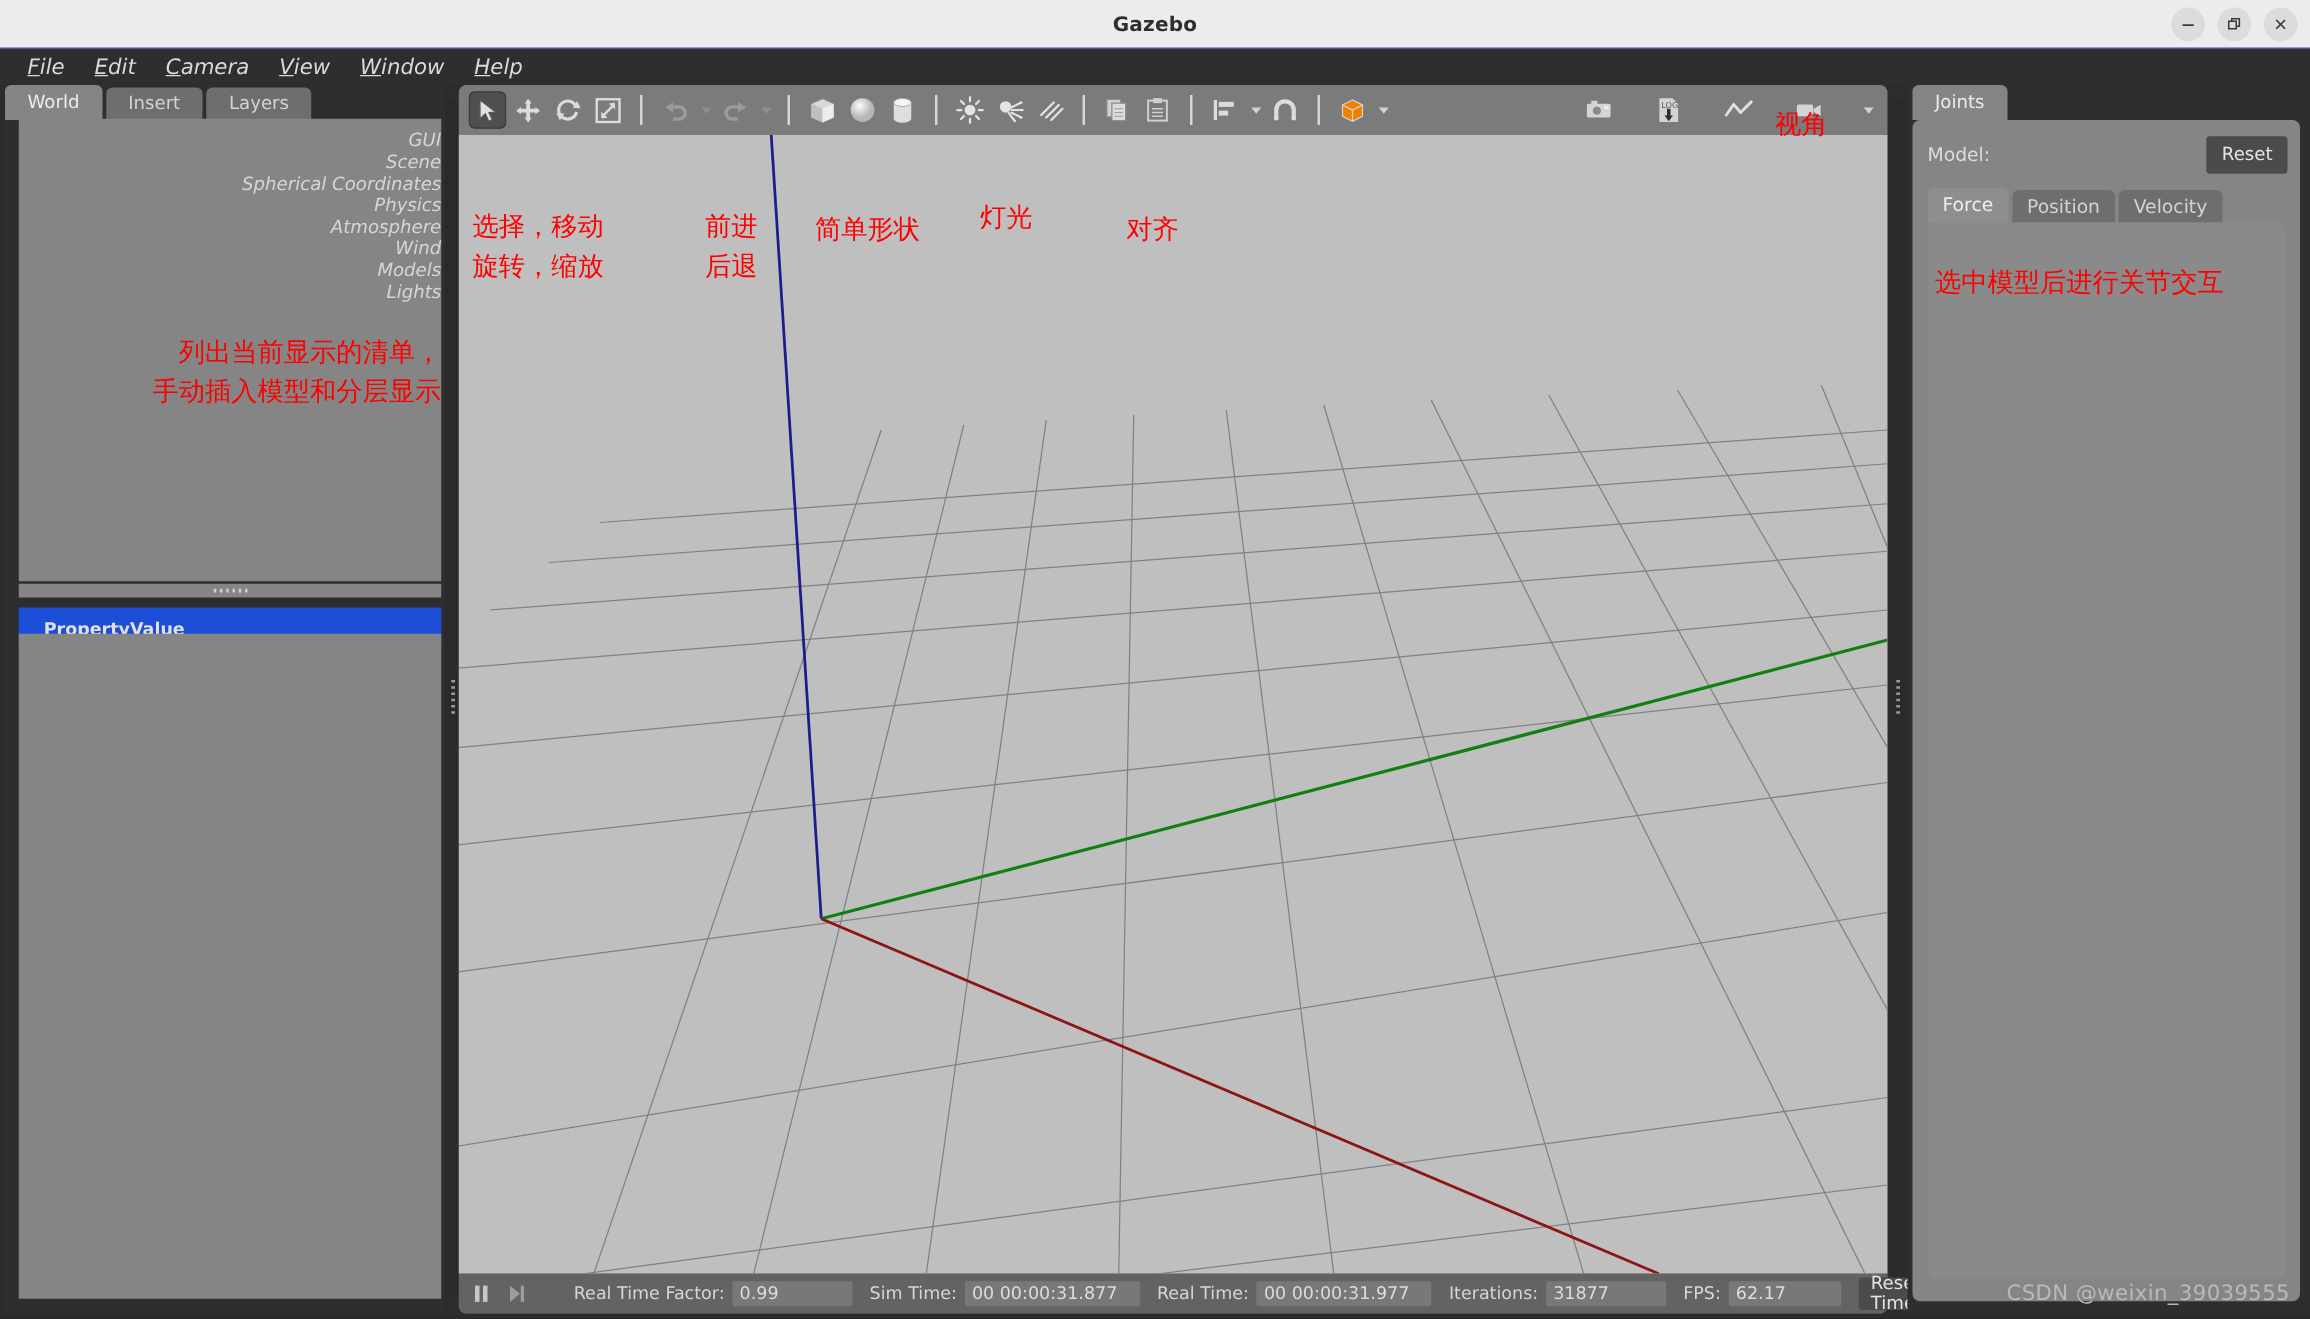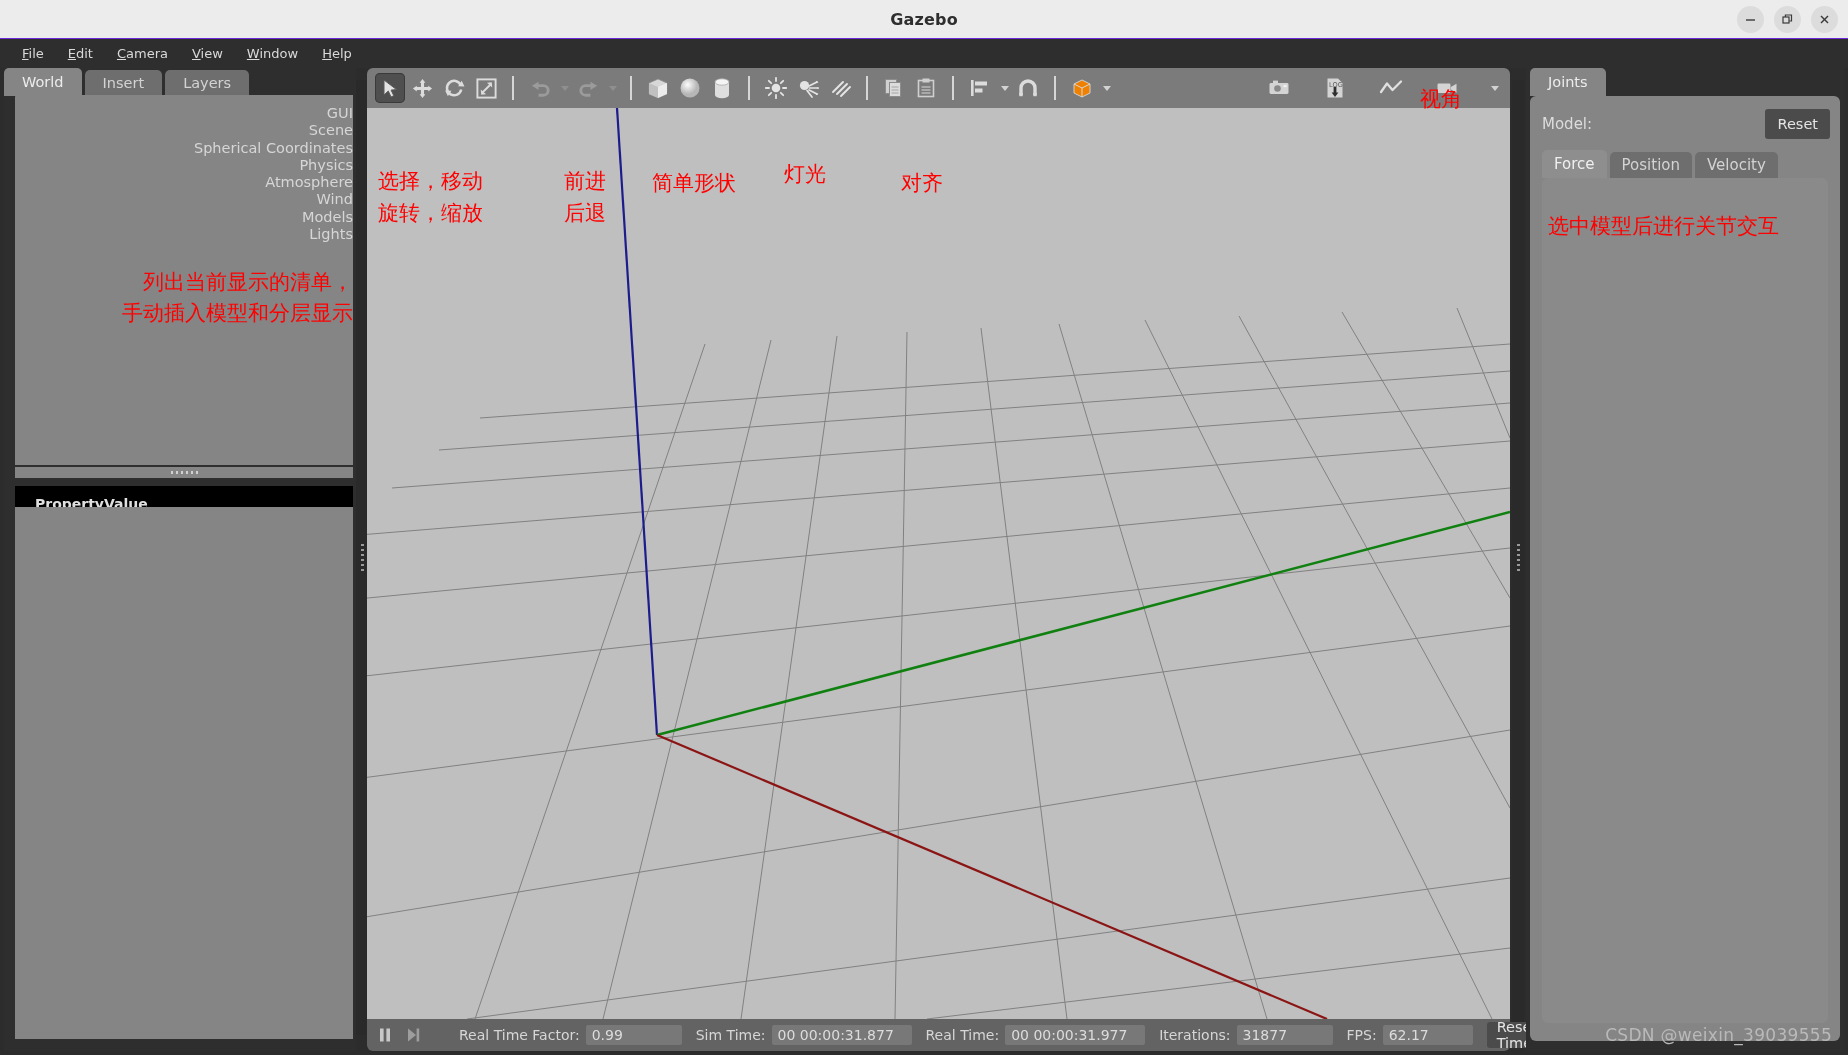--- a/index.html
+++ b/index.html
@@ -28,56 +28,56 @@
     color: #3a3a3a; font-size: 13px; line-height: 1;
   }
   .wc svg { display:block; }
 
   
   .menubar {
     position: absolute; left: 0; top: 39px; width: 1848px; height: 29px;
     background: #2e2e2e; display: flex; align-items: center; padding-left: 10px;
   }
   .menuitem {
-    color: #d9d9d9; font-size: 13px; padding: 3px 12px; white-space: nowrap;
+    color: #d9d9d9; font-size: 17px; padding: 3px 12px; white-space: nowrap; font-style: italic;
   }
   .menuitem u { text-decoration: underline; }
 
   
   .leftpanel {
     position: absolute; left: 4px; top: 68px; width: 352px; height: 983px;
     background: #2e2e2e;
     text-align: right;
   }
   .tabrow { position: absolute; left: 0; top: 0; height: 28px; display: flex; align-items: flex-end; }
   .tab {
     height: 26px; padding: 0 18px; font-size: 14.5px; color: #d3d3d3;
     background: #6e6e6e; border-top-left-radius: 5px; border-top-right-radius: 5px;
     display: flex; align-items: center; margin-right: 3px;
   }
   .tab.active { background: #858585; color: #ececec; height: 28px; }
   .tree-area {
     position: absolute; left: 11px; top: 27px; width: 338px; height: 370px;
     background: #858585; border-top-left-radius: 2px;
   }
-  .tree-list { padding: 10px 0 0 34px; }
+  .tree-list { padding: 10px 0 0 34px; font-style: italic; }
   .tree-item { font-size: 14.5px; color: #d6d6d6; line-height: 17.3px; }
   .red-note { color: #ff0000; font-size: 21px; line-height: 1.45; }
   .tree-note { padding: 24px 0 0 24px; white-space: pre-line; }
 
   .splitter-h {
     position: absolute; left: 11px; top: 399px; width: 338px; height: 11px;
     background: #858585; display: flex; align-items: center; justify-content: center;
   }
   .dots-h { display: flex; gap: 3px; }
   .dots-h i { width: 2px; height: 3px; background: #d0d0d0; display: block; }
 
   .propheader {
     position: absolute; left: 11px; top: 418px; width: 338px; height: 35px;
-    background: #000000; display: flex; align-items: center;
+    background: #1d4ed8; display: flex; align-items: center;
   }
   .propheader span { color: #e0e0e0; font-size: 14px; font-weight: bold; }
   .propheader .c1 { margin-left: 7px; width: 82px; }
   .proparea {
     position: absolute; left: 11px; top: 439px; width: 338px; height: 532px;
     background: #858585;
   }
 
   
   .vsplit {

